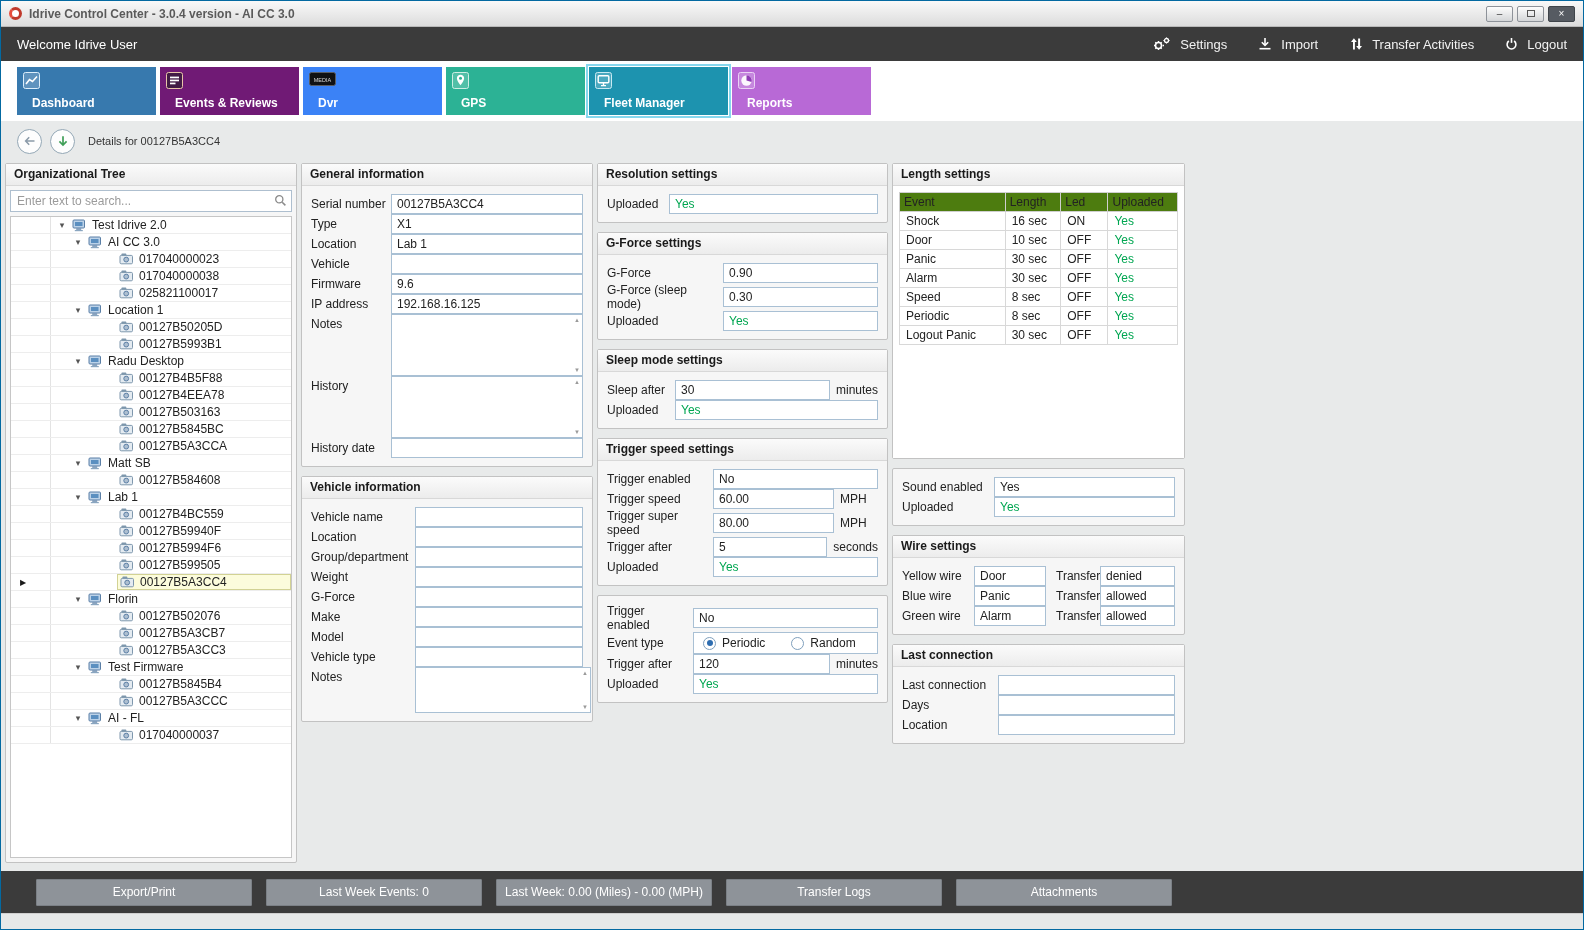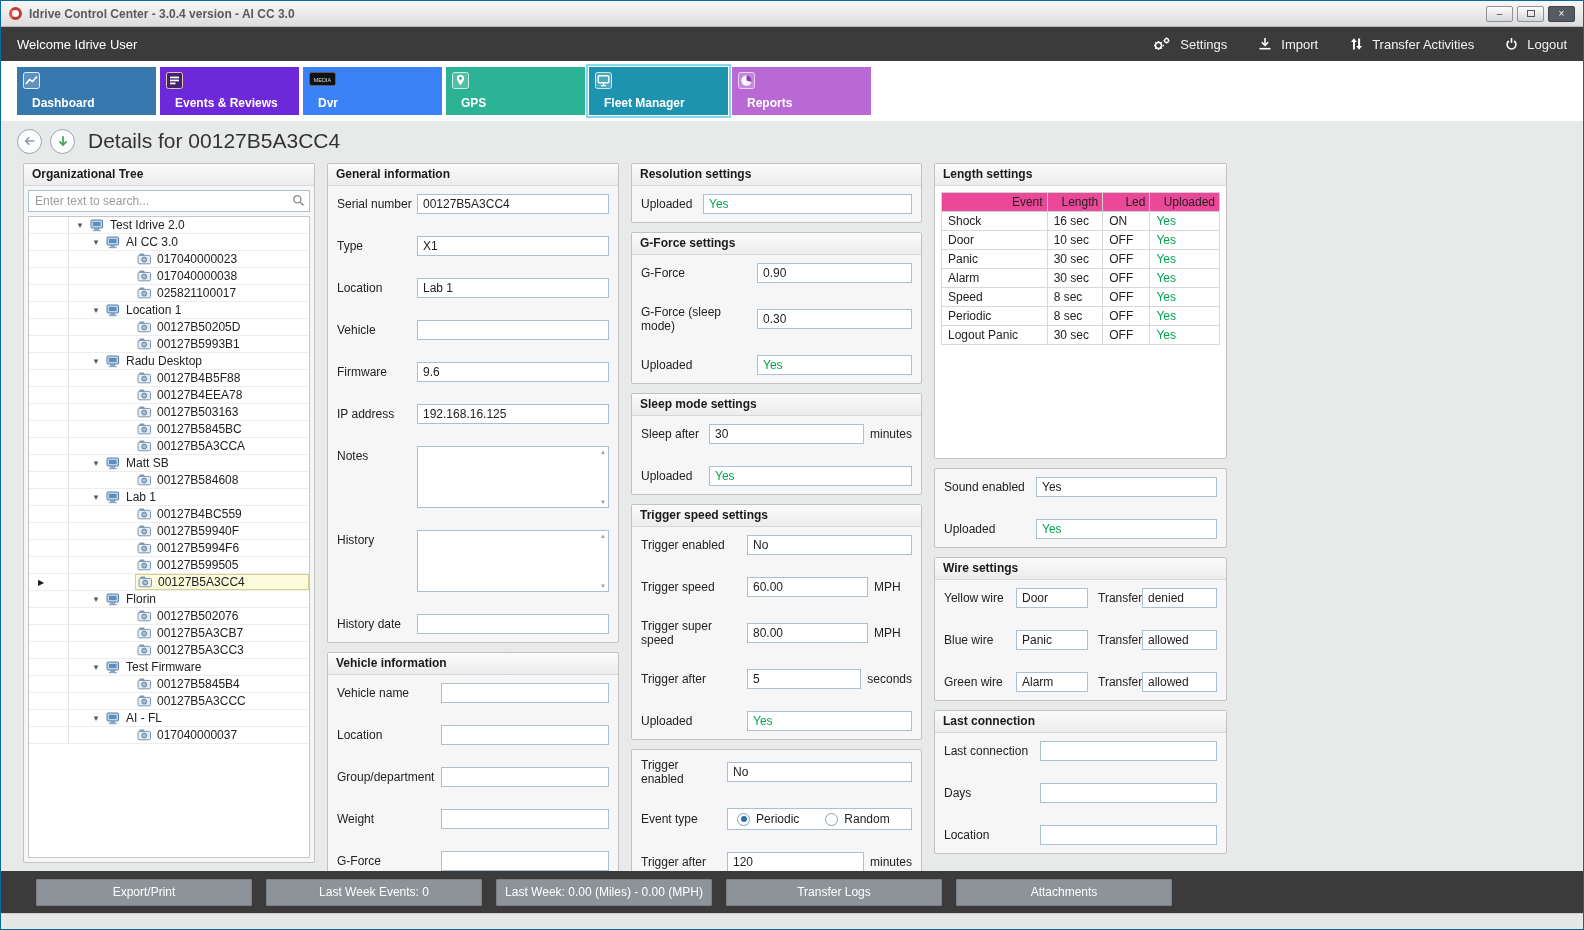--- a/index.html
+++ b/index.html
@@ -26,32 +26,32 @@
   
   .tabstrip{height:60px;flex:none;background:#fff;padding:6px 16px;display:flex;gap:4px;align-items:center}
   .tab{width:139px;height:48px;position:relative;color:#fff;cursor:pointer;flex:none}
   .tab .icon{position:absolute;top:5px;left:6px}
   .tab-label{position:absolute;left:15px;bottom:5px;font-weight:bold;font-size:12px;white-space:nowrap}
   .tab.selected{outline:2px solid #86d7ee;outline-offset:1px}
 
   
   .detailsrow{height:40px;flex:none;display:flex;align-items:center;gap:8px;padding:4px 16px}
   .circle-btn{width:25px;height:25px;border-radius:50%;border:1px solid #93a7b5;background:#fdfdfd;display:flex;align-items:center;justify-content:center;cursor:pointer}
-  .details-title{font-size:21px;color:#333;margin-left:5px}
+  .details-title{font-size:11px;color:#333;margin-left:5px}
 
   
-  .main{flex:1;display:flex;gap:12px;padding:2px 22px 8px;align-items:flex-start;overflow:hidden}
+  .main{flex:1;display:flex;gap:4px;padding:2px 4px 8px;align-items:flex-start;overflow:hidden}
   .col{display:flex;flex-direction:column;gap:9px;flex:none}
   .col-tree{width:292px}.col1{width:292px}.col2{width:291px}.col3{width:293px}
 
   .group{border:1px solid #c2c2c2;background:#f6f6f6;border-radius:2px}
   .group-header{height:22px;line-height:21px;padding:0 8px;font-weight:bold;background:linear-gradient(#fbfbfb,#ececec);border-bottom:1px solid #d8d8d8;color:#1a1a1a}
   .group-body{padding:8px 9px}
 
-  .frow{display:flex;align-items:center;margin-bottom:22px}
+  .frow{display:flex;align-items:center;margin-bottom:0}
   .frow:last-child{margin-bottom:0}
   .frow label{flex:none;color:#222;padding-right:4px}
   .frow-ta{align-items:flex-start}
   .frow-ta label{padding-top:3px}
   .tinput{flex:1;height:20px;border:1px solid #a9c0d4;background:#fff;padding:1px 5px;font:inherit;color:#222;min-width:0}
   .tinput.status-yes{color:#00a651}
   .suffix{flex:none;padding-left:6px;color:#222;min-width:44px}
   .ta-wrap{flex:1;position:relative;display:flex;height:56px}
   .ta-wrap textarea{flex:1;border:1px solid #a9c0d4;background:#fff;font:inherit;resize:none;padding:2px 14px 2px 5px}
   .ta-arrows{position:absolute;right:3px;top:3px;bottom:3px;display:flex;flex-direction:column;justify-content:space-between;font-size:6px;color:#9a9a9a}
@@ -71,21 +71,21 @@
   
   .radio{width:13px;height:13px;border-radius:50%;border:1px solid #7fa0bd;background:#fff;display:inline-flex;align-items:center;justify-content:center;flex:none}
   .radio .dot{width:6px;height:6px;border-radius:50%;background:#2e6db0}
   .radio-item{display:inline-flex;align-items:center;gap:6px;cursor:pointer}
   .radio-panel{border:1px solid #b3c7d8;background:#fff;padding:9px 10px;display:grid;grid-template-columns:1fr 1fr;gap:10px 4px;margin-bottom:8px}
   .inline-radio-panel{flex:1;height:22px;border:1px solid #a9c0d4;background:#fff;display:inline-flex;align-items:center;gap:26px;padding:0 9px}
 
   
   .g-length .group-body{background:#fff;min-height:272px;padding:6px}
   .ltable{width:100%;border-collapse:collapse;background:#fff}
-  .ltable th{border:1px solid #cfcfcf;background:#ec4899;font-weight:normal;padding:2px 4px;text-align:right;color:#222}
+  .ltable th{border:1px solid #cfcfcf;background:#4d7c0f;font-weight:normal;padding:2px 4px;text-align:left;color:#222}
   .ltable td{border:1px solid #d8d8d8;padding:2px 6px}
   .ltable td.green{color:#00a651}
   .ltable th:nth-child(1){width:38%}.ltable th:nth-child(2){width:20%}.ltable th:nth-child(3){width:17%}
 
   
   .wire-row .wl1{width:72px}
   .wire-row .w1{flex:none;width:72px}
   .wire-row .wl2{width:54px;padding-left:10px}
   .wire-row .w2{flex:1}
 
@@ -186,21 +186,21 @@
   <div class="tabstrip">
       <div class="tab" style="background:#3779ae">
         <span class="icon">
           <svg width="17" height="17" viewBox="0 0 17 17">
             <rect x="0.5" y="0.5" width="16" height="16" rx="2" fill="rgba(255,255,255,0.2)" stroke="#dceefb"></rect>
             <polyline points="3,12 6.5,7.5 9.5,9.5 14,4.5" fill="none" stroke="#fff" stroke-width="1.6"></polyline>
           </svg>
         </span>
         <div class="tab-label">Dashboard</div>
       </div>
-      <div class="tab" style="background:#6d28d9">
+      <div class="tab" style="background:#701a75">
         <span class="icon">
           <svg width="17" height="17" viewBox="0 0 17 17">
             <rect x="0.5" y="0.5" width="16" height="16" rx="2" fill="rgba(30,30,30,0.55)" stroke="#e8c5a8"></rect>
             <rect x="4" y="4.6" width="9" height="1.7" fill="#fff"></rect>
             <rect x="4" y="7.6" width="9" height="1.7" fill="#fff"></rect>
             <rect x="4" y="10.6" width="5.5" height="1.7" fill="#fff"></rect>
           </svg>
         </span>
         <div class="tab-label">Events &amp; Reviews</div>
       </div>

